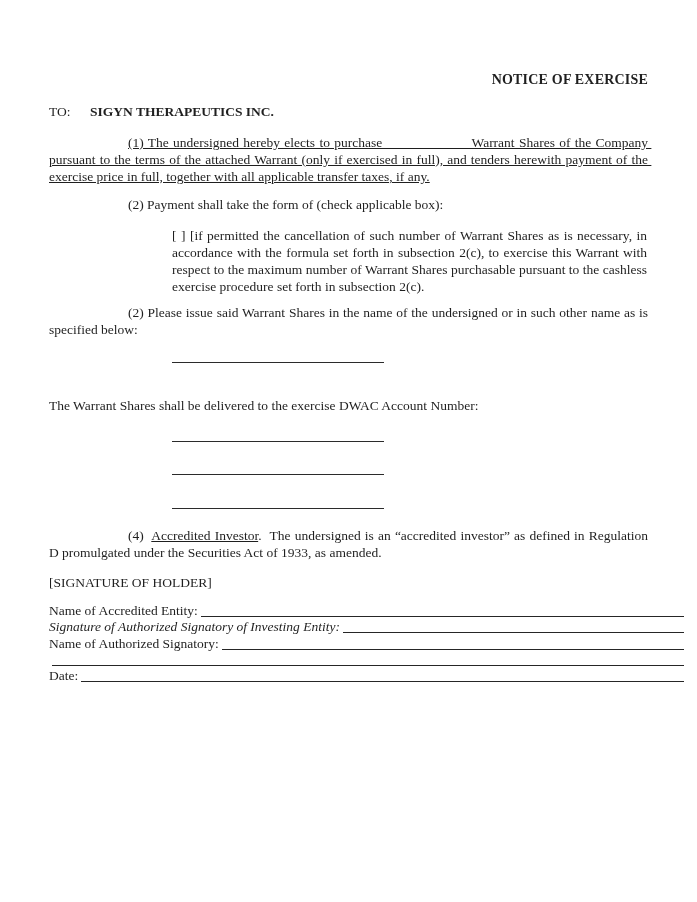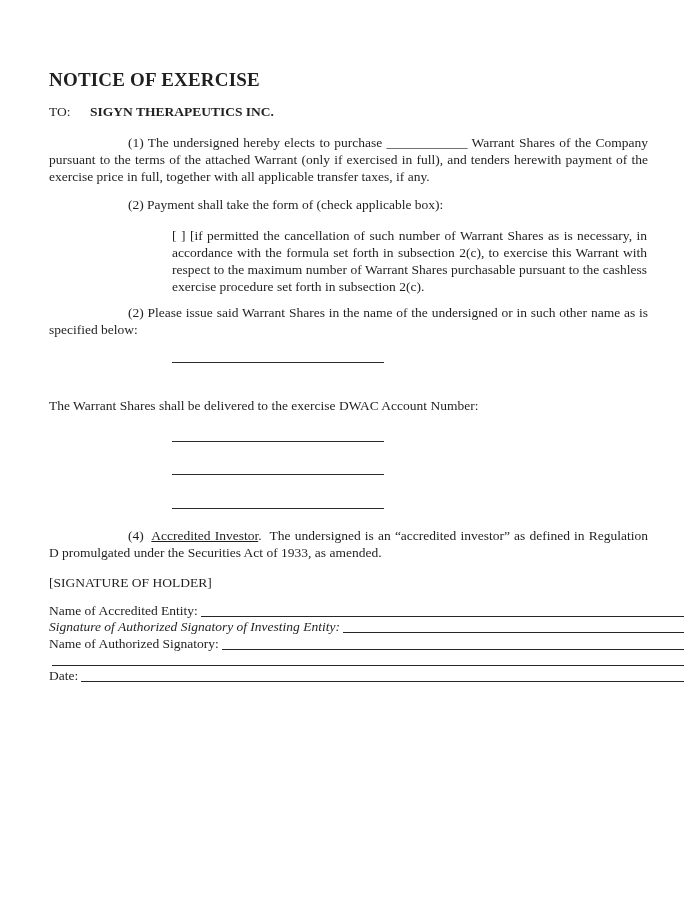--- a/index.html
+++ b/index.html
@@ -15,37 +15,37 @@
     overflow: hidden;
     box-sizing: border-box;
   }
   .content {
     padding: 71px 49px 0 49px;
     box-sizing: border-box;
   }
   p { margin: 0; }
   .title {
     margin: 0;
-    font-size: 19px;
+    font-size: 14px;
     line-height: 17px;
     font-weight: bold;
-    text-align: left;
+    text-align: right;
     letter-spacing: 0.2px;
   }
   .to-row {
     display: flex;
     margin-top: 15px;
     white-space: pre-wrap;
   }
   .to-label { width: 41px; flex: 0 0 41px; }
   .company { font-weight: bold; }
   .para { white-space: pre-wrap; }
   .justify { text-align: justify; }
   .indent { text-indent: 79px; }
-  .p1 { margin-top: 14px; }
+  .p1 { margin-top: 14px; text-decoration: underline; }
   .p2 { margin-top: 11px; }
   .cb1 { margin-top: 11px; margin-left: 123px; }
   .cb2 { margin-top: 14px; margin-left: 123px; width: 475px; }
   .p3 { margin-top: 9px; }
   .blank-line {
     width: 212px;
     margin-left: 123px;
     border-bottom: 1.5px solid #2b2b2b;
     box-sizing: content-box;
   }

